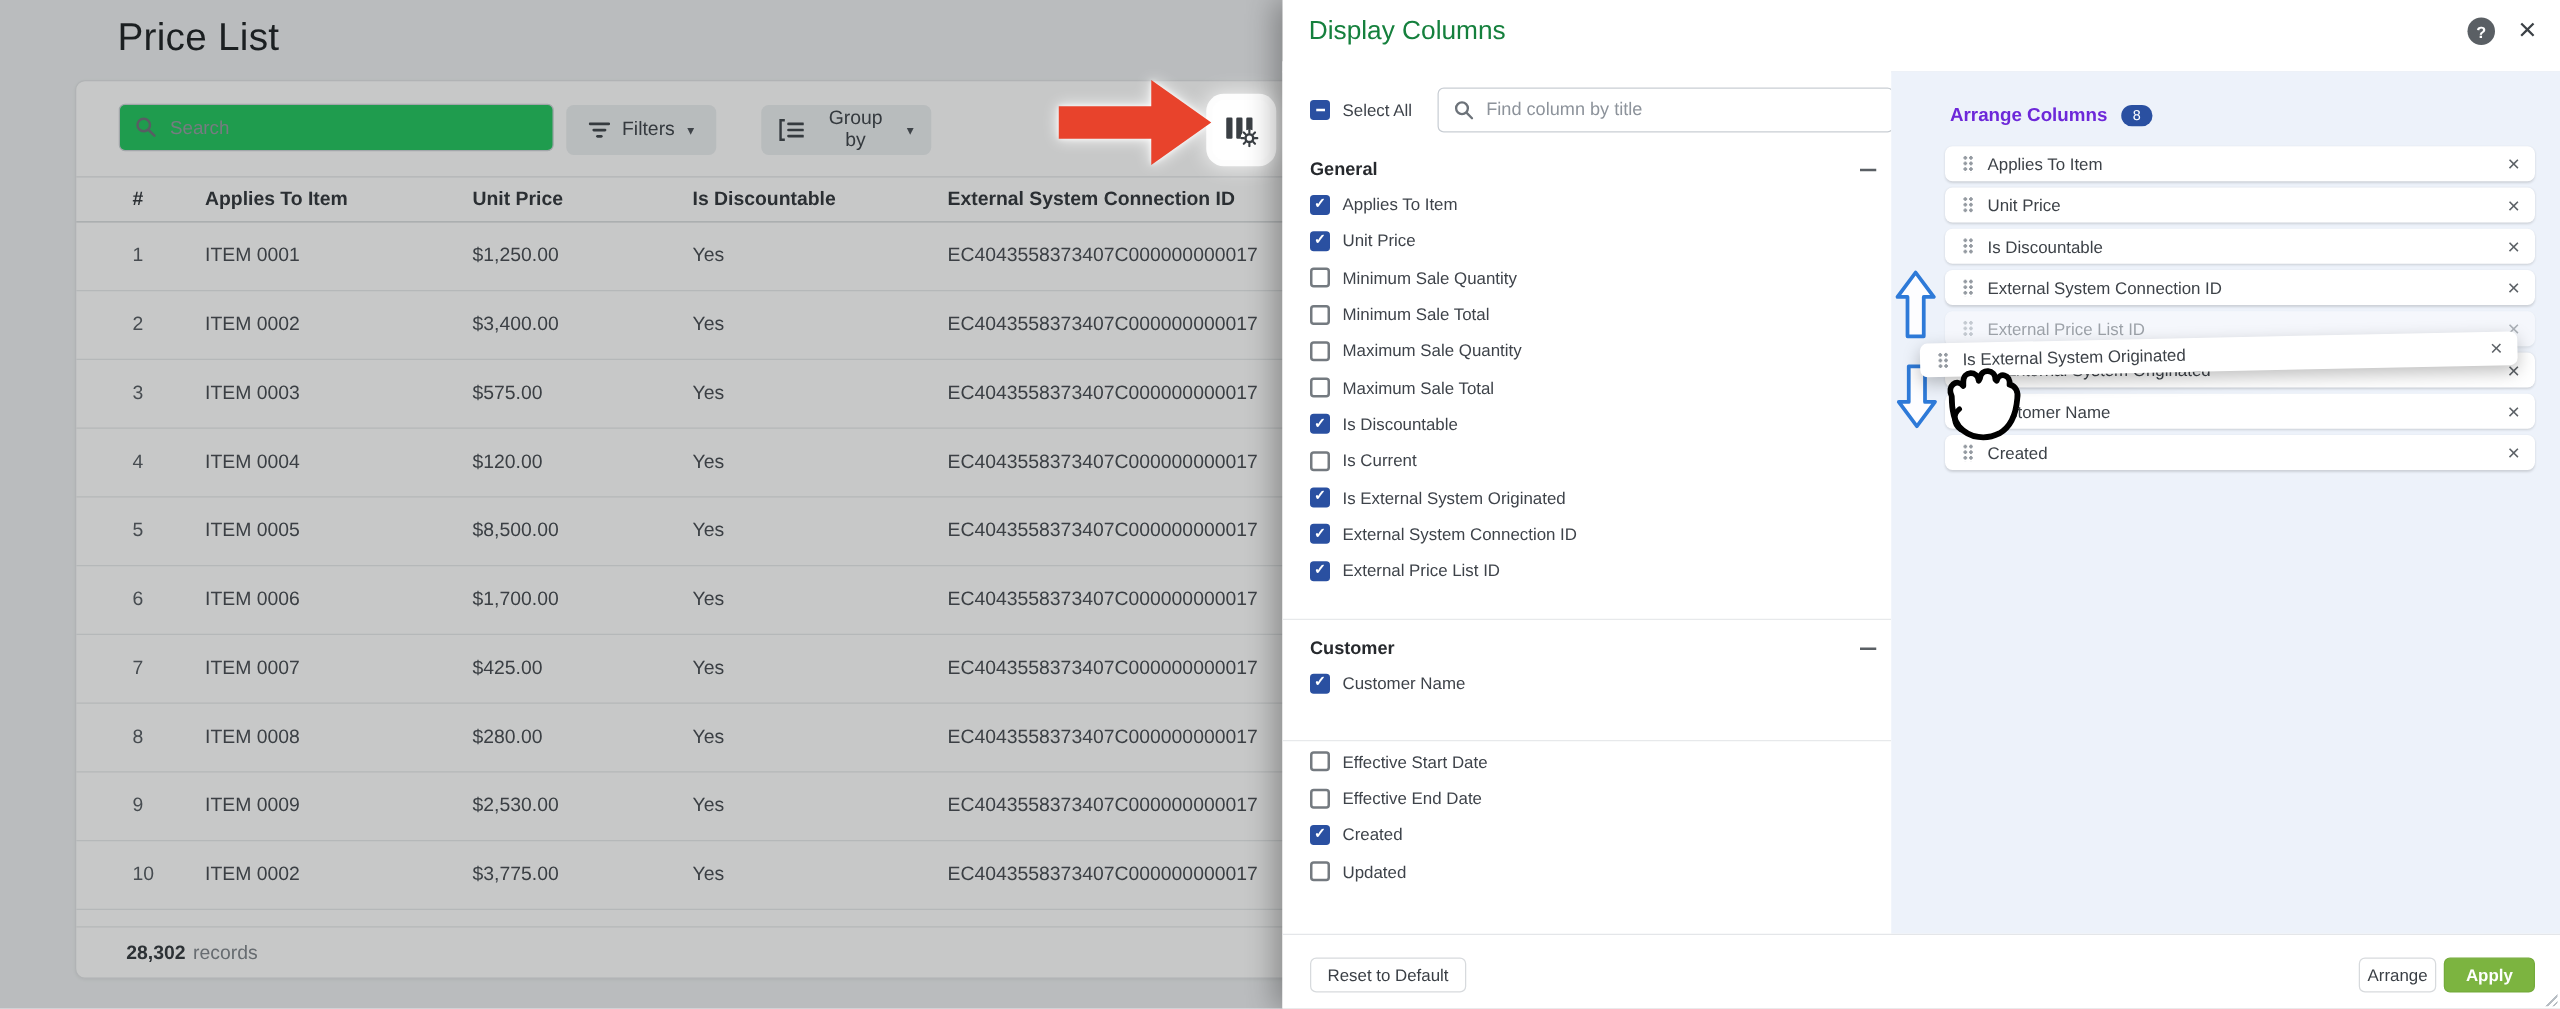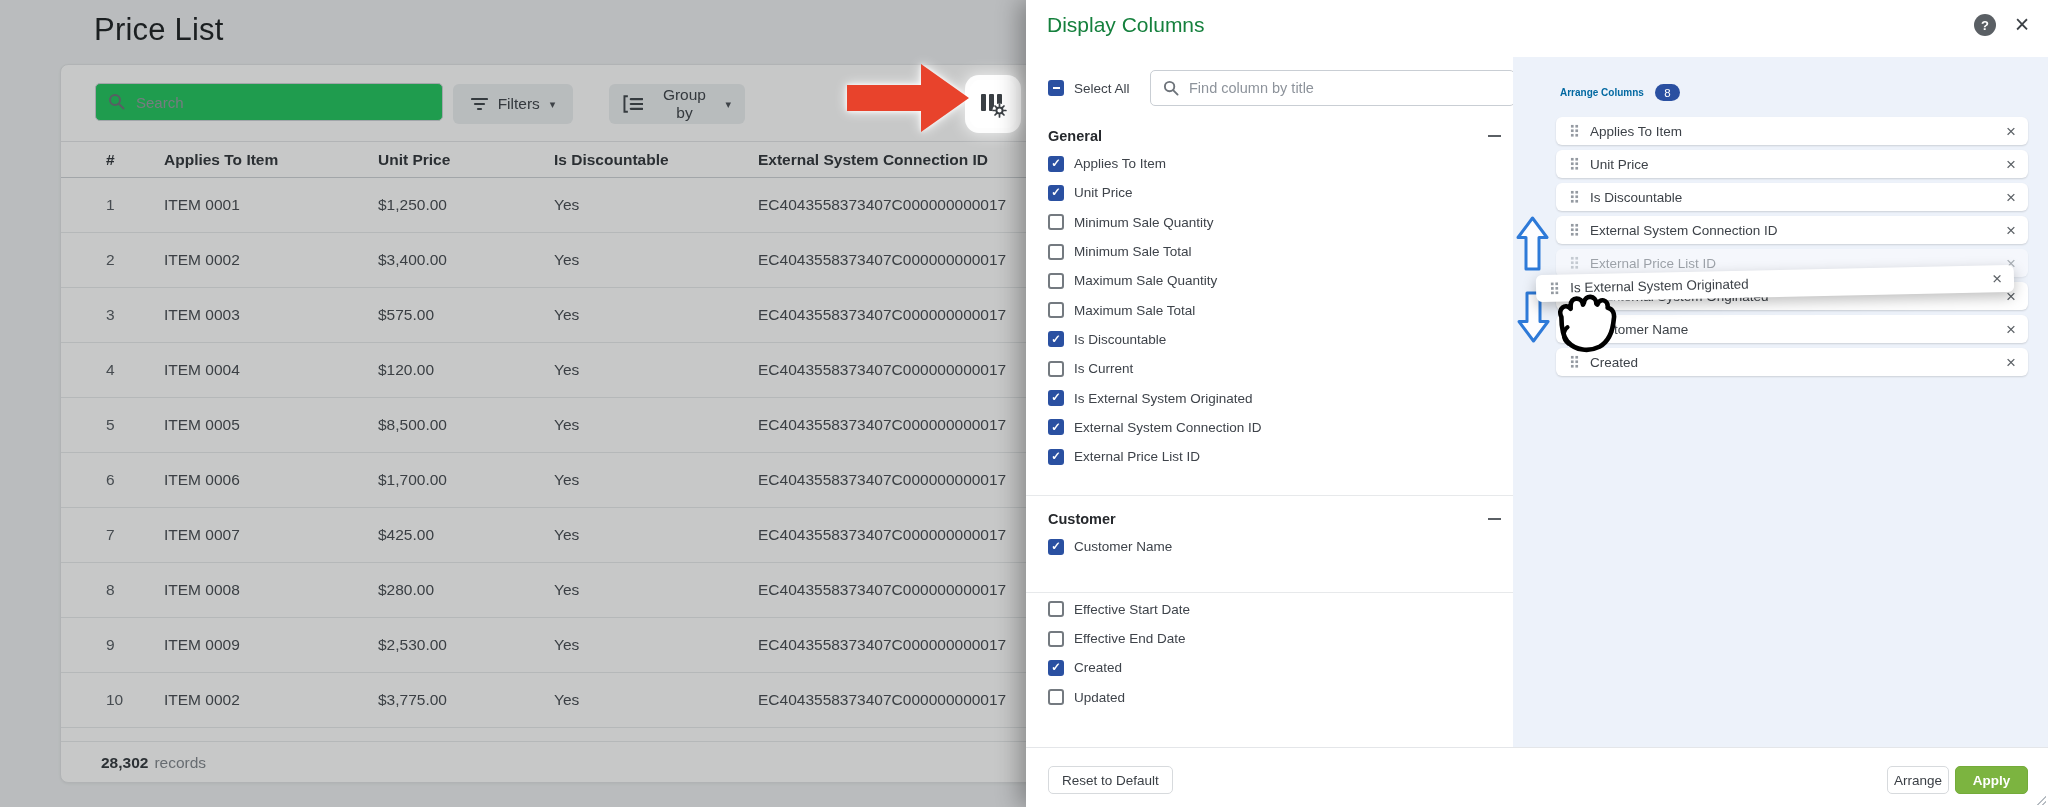--- a/index.html
+++ b/index.html
@@ -77,21 +77,21 @@
   .section:nth-of-type(2){margin-top:10px;padding-bottom:30px;border-bottom:1px solid #e7e9eb;}
   .section:nth-of-type(3){margin-top:2px;}
   .sec-head{height:26px;display:flex;align-items:center;justify-content:space-between;padding:0 10px 0 22px;}
   .sec-title{font-size:14.5px;font-weight:700;color:#26292d;}
   .sec-collapse{width:13px;height:2px;background:#5a5f64;cursor:pointer;margin-right:2px;}
   .cb-row{height:29.3px;display:flex;align-items:center;gap:10px;padding-left:22px;font-size:13.5px;
           color:#3e434a;cursor:pointer;}
 
   .col-right{position:absolute;left:487px;top:57px;width:535px;bottom:60px;background:#edf2fa;}
   .arr-head{position:absolute;left:47px;top:27px;display:flex;align-items:center;gap:11px;}
-  .arr-title{font-size:10px;font-weight:700;color:#0369a1;}
+  .arr-title{font-size:15px;font-weight:700;color:#6d28d9;}
   .badge{min-width:25px;height:17px;border-radius:9px;background:#2a50a1;color:#fff;font-size:11.5px;
          display:flex;align-items:center;justify-content:center;padding:0 7px;}
   #arrange-list{position:absolute;left:43px;top:60px;width:472px;}
   .arr-item{height:28px;margin-bottom:5px;background:#fff;border-radius:6px;display:flex;align-items:center;
             padding:0 12px 0 14px;box-shadow:0 1px 2px rgba(0,0,0,.14);}
   .arr-item.ghost{opacity:.45;}
   .drag-handle{width:9px;height:13.5px;flex:none;cursor:grab;
      background-image:radial-gradient(circle,#949aa1 1.3px,transparent 1.5px);background-size:4.5px 4.5px;}
   .arr-label{font-size:13.5px;color:#3d4248;margin-left:11px;flex:1;white-space:nowrap;}
   .arr-remove{font-size:17px;color:#5d6267;cursor:pointer;line-height:1;}

